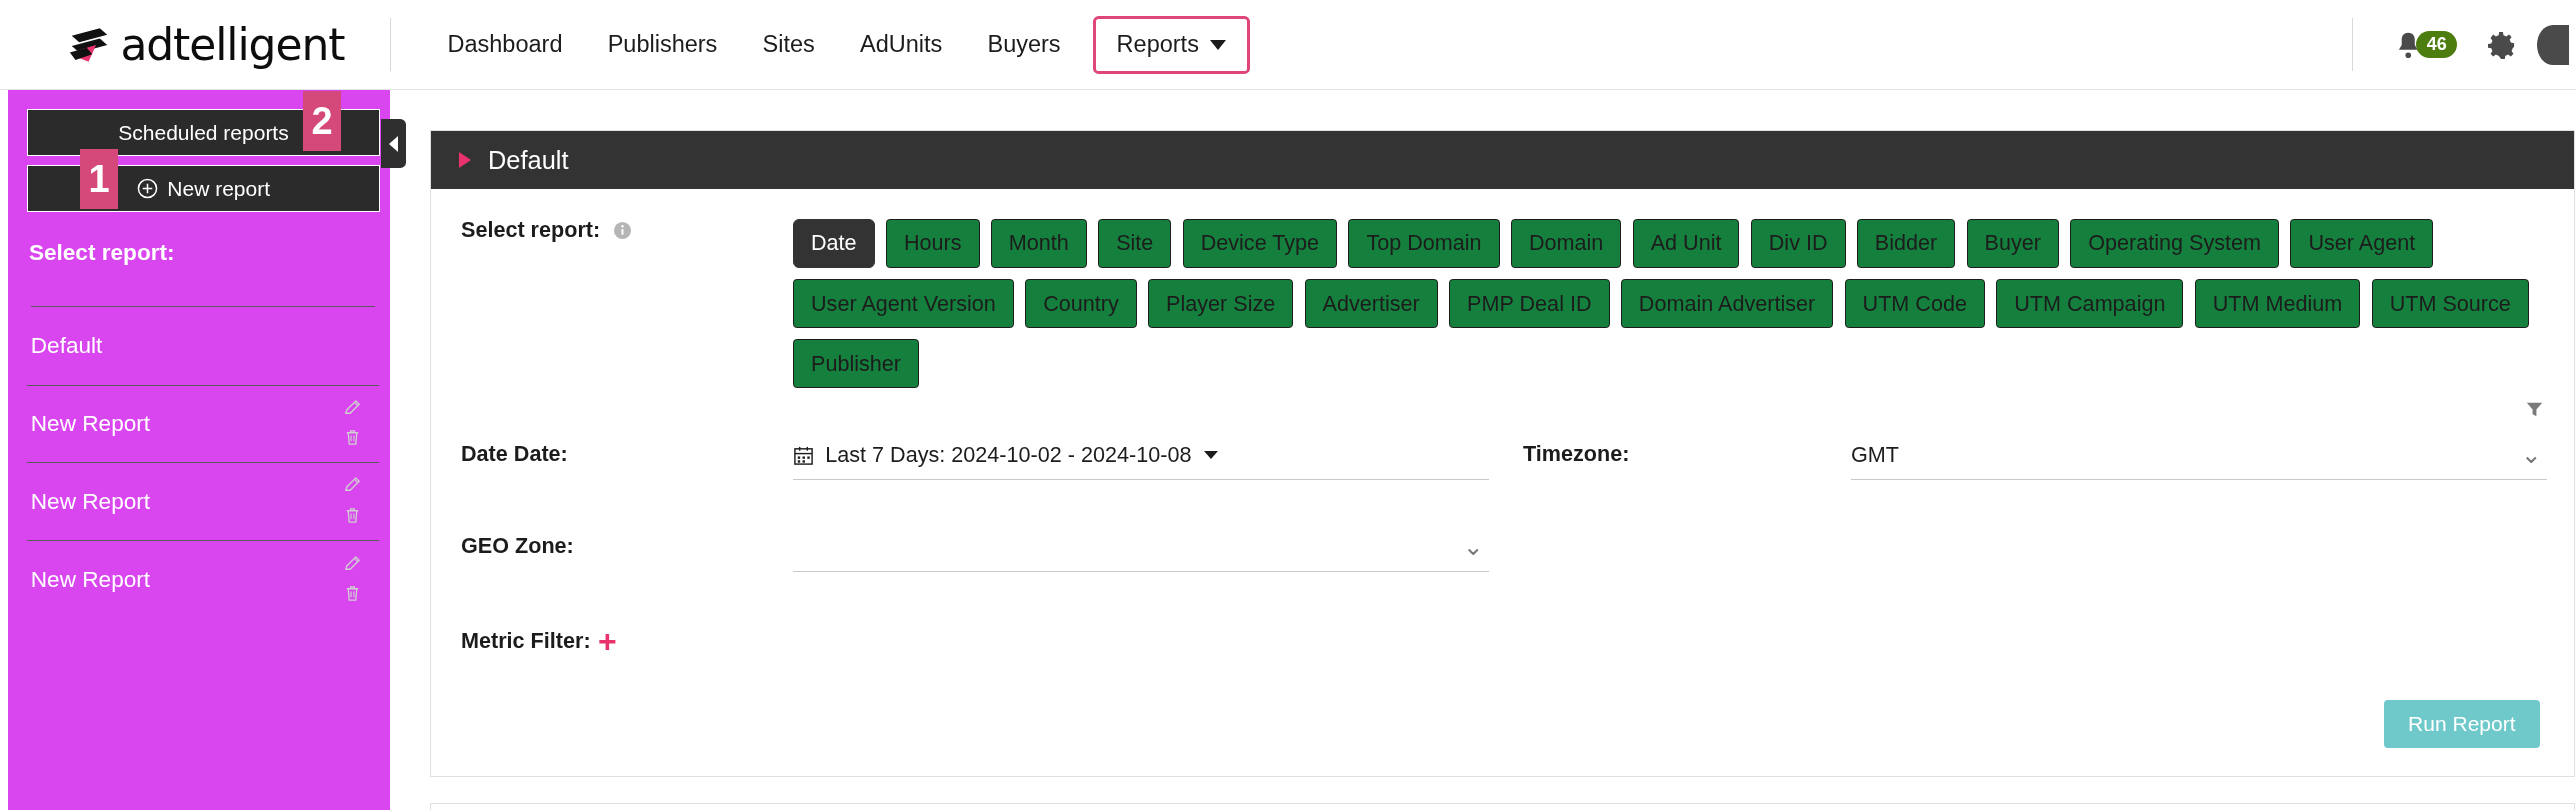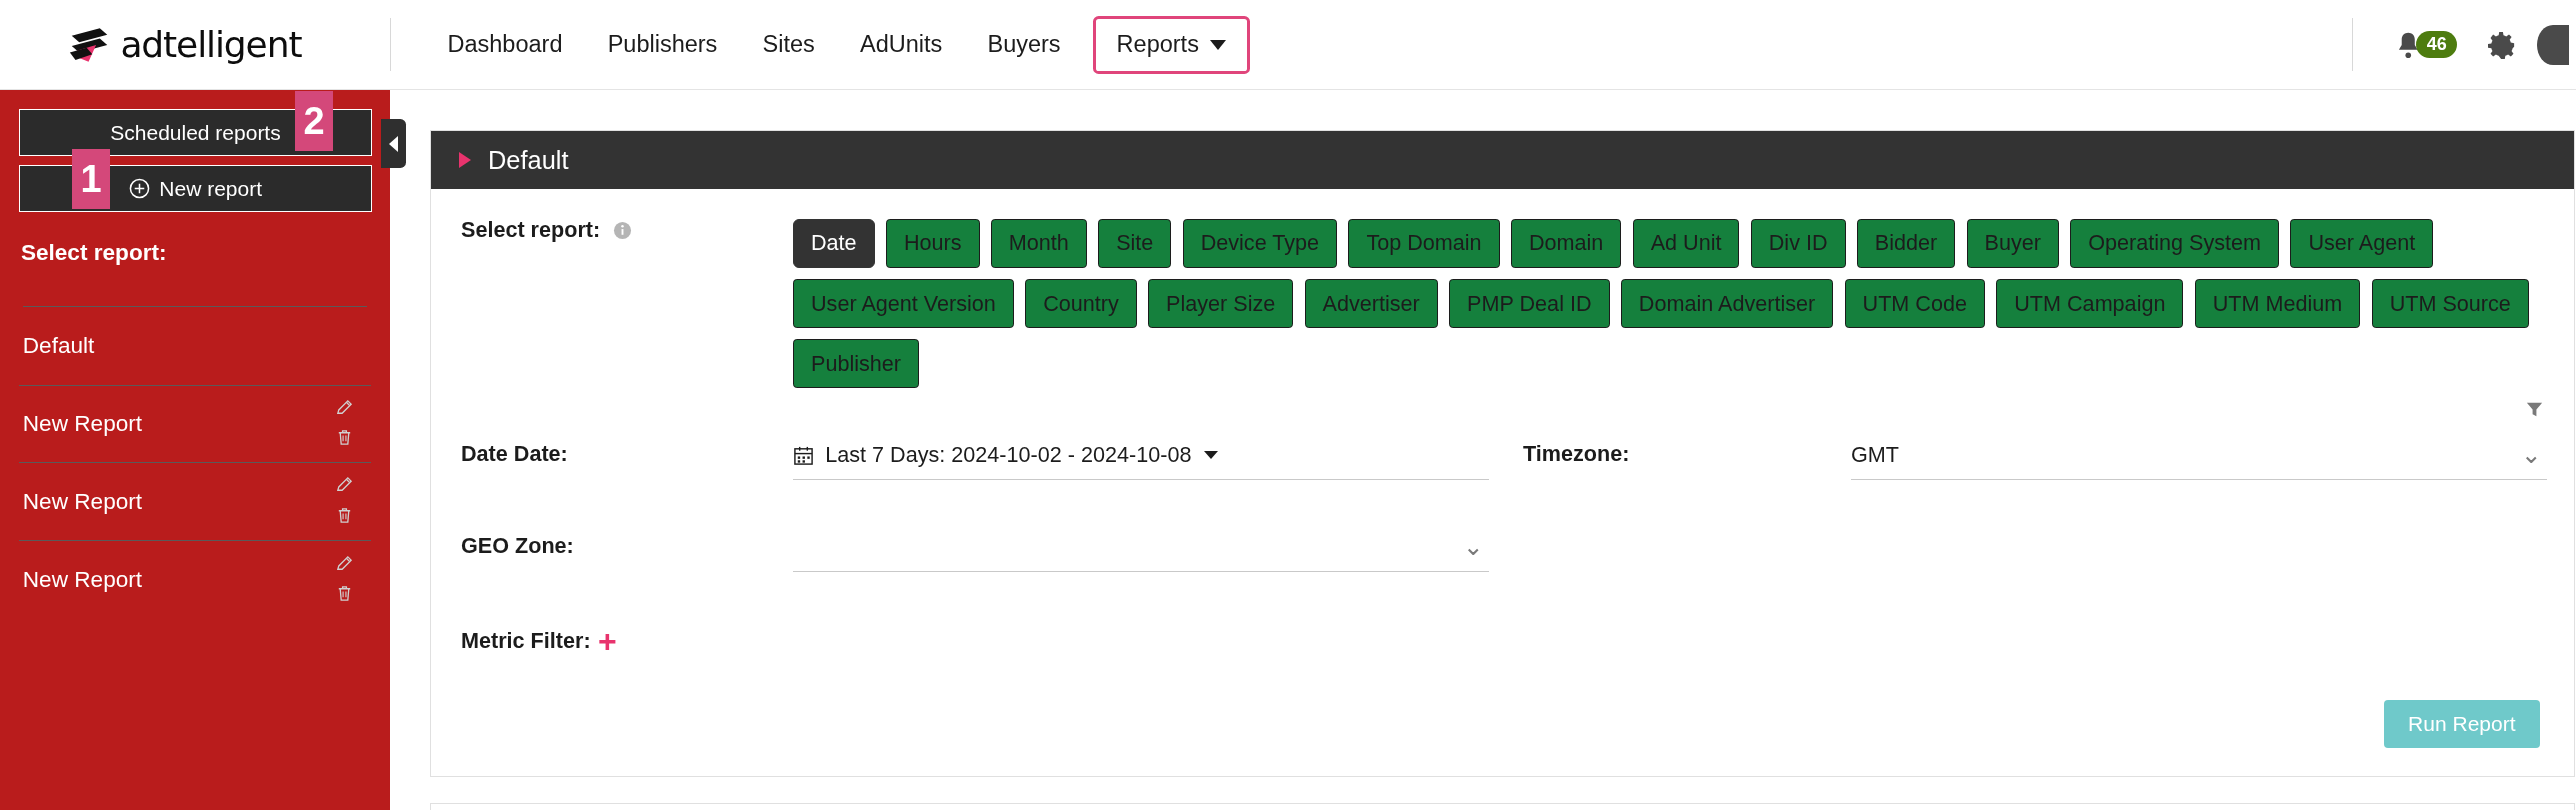--- a/index.html
+++ b/index.html
@@ -22,21 +22,21 @@
   .logo-wrap {
     width: 390px; height: 90px;
     display: flex; align-items: center;
     padding-left: 68px;
   }
   .logo {
     display: flex; align-items: center; gap: 9.4px;
   }
   .logo-mark { width: 43px; height: 38px; display:block; }
   .logo-text {
-    font-size: 36px; font-weight: 400; color: #0d0d0d;
+    font-size: 44px; font-weight: 400; color: #0d0d0d;
     letter-spacing: -1.1px;
     font-family: "DejaVu Sans", sans-serif;
   }
   .nav-divider {
     width: 0.9px; height: 53px; background: #d8d8d8;
     margin: 0 34px 0 0;
   }
   .nav {
     display: flex; align-items: center; height: 90px;
   }
@@ -78,23 +78,23 @@
   .gear { margin-left: 21px; }
   .avatar-partial {
     width: 32px; height: 40px; margin-left: 21px;
     border-radius: 50% 0 0 50%;
     background: #4a4a4a;
     overflow: hidden;
   }
 
   
   .sidebar {
-    position: absolute; top: 90px; left: 0;
+    position: absolute; top: 90px; left: 8px;
     width: 390px; height: 720px;
-    background: #b91c1c;
+    background: #d946ef;
     padding: 19px 19px 0 19px;
   }
   .side-btn {
     width: 353px; height: 47px;
     border: 0.9px solid #ffffff;
     background: #2b2b2b;
     color: #ffffff;
     font-size: 21px;
     display: flex; align-items: center; justify-content: center;
     cursor: pointer; position: relative;

